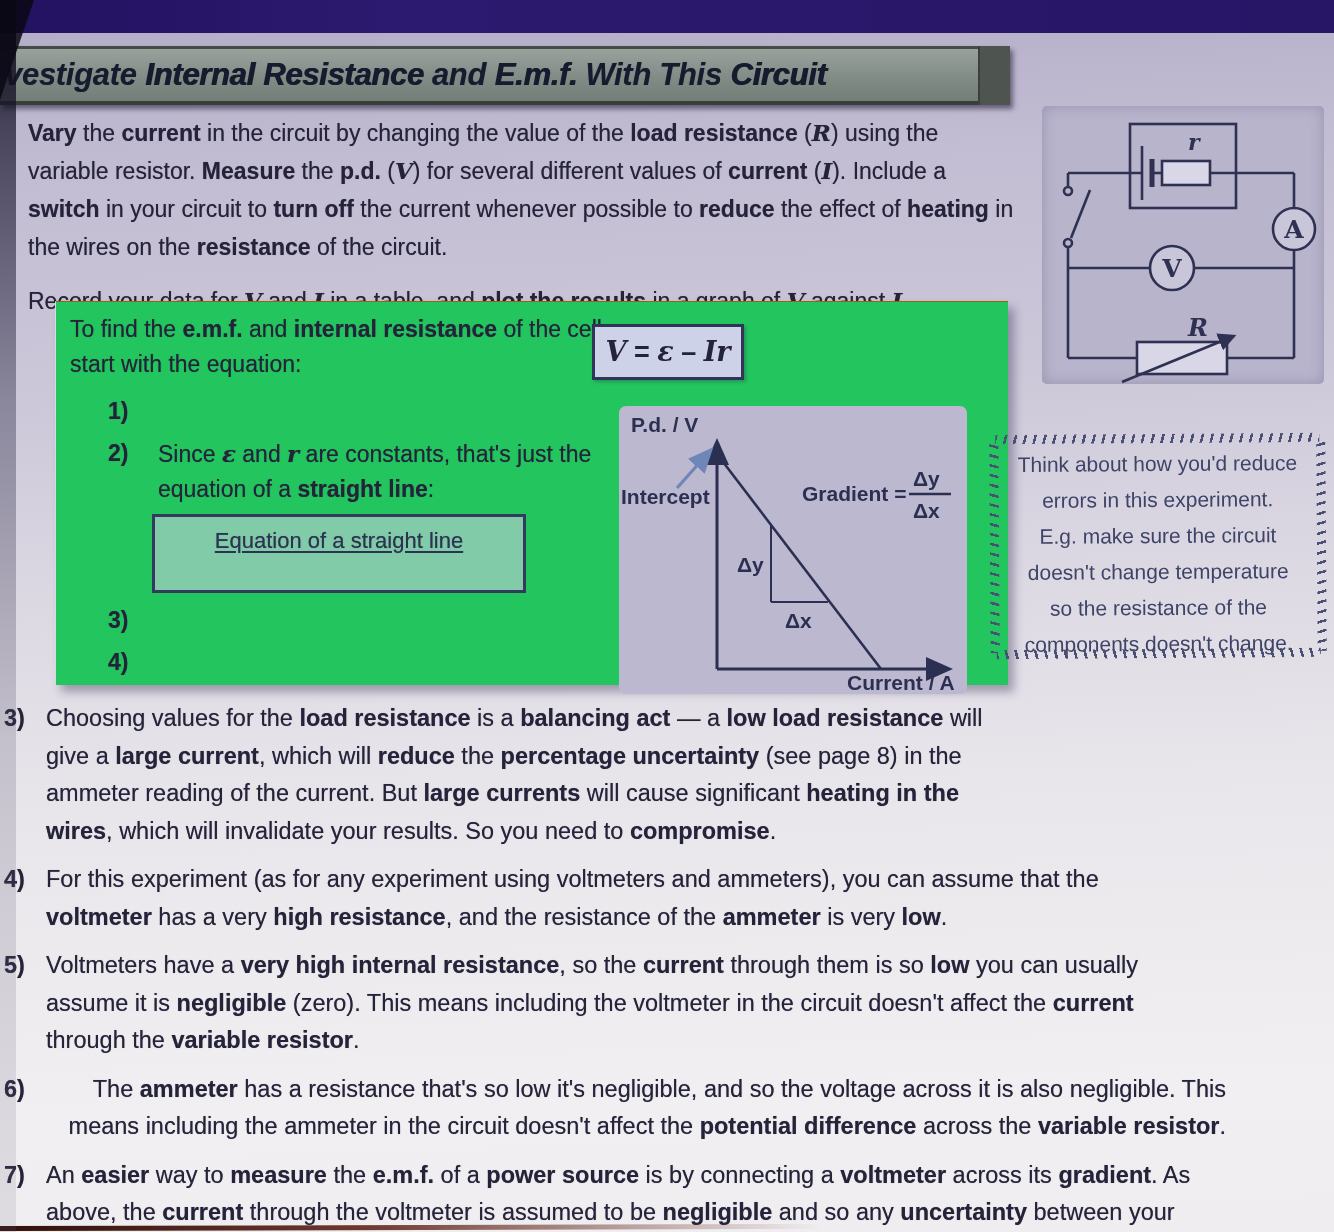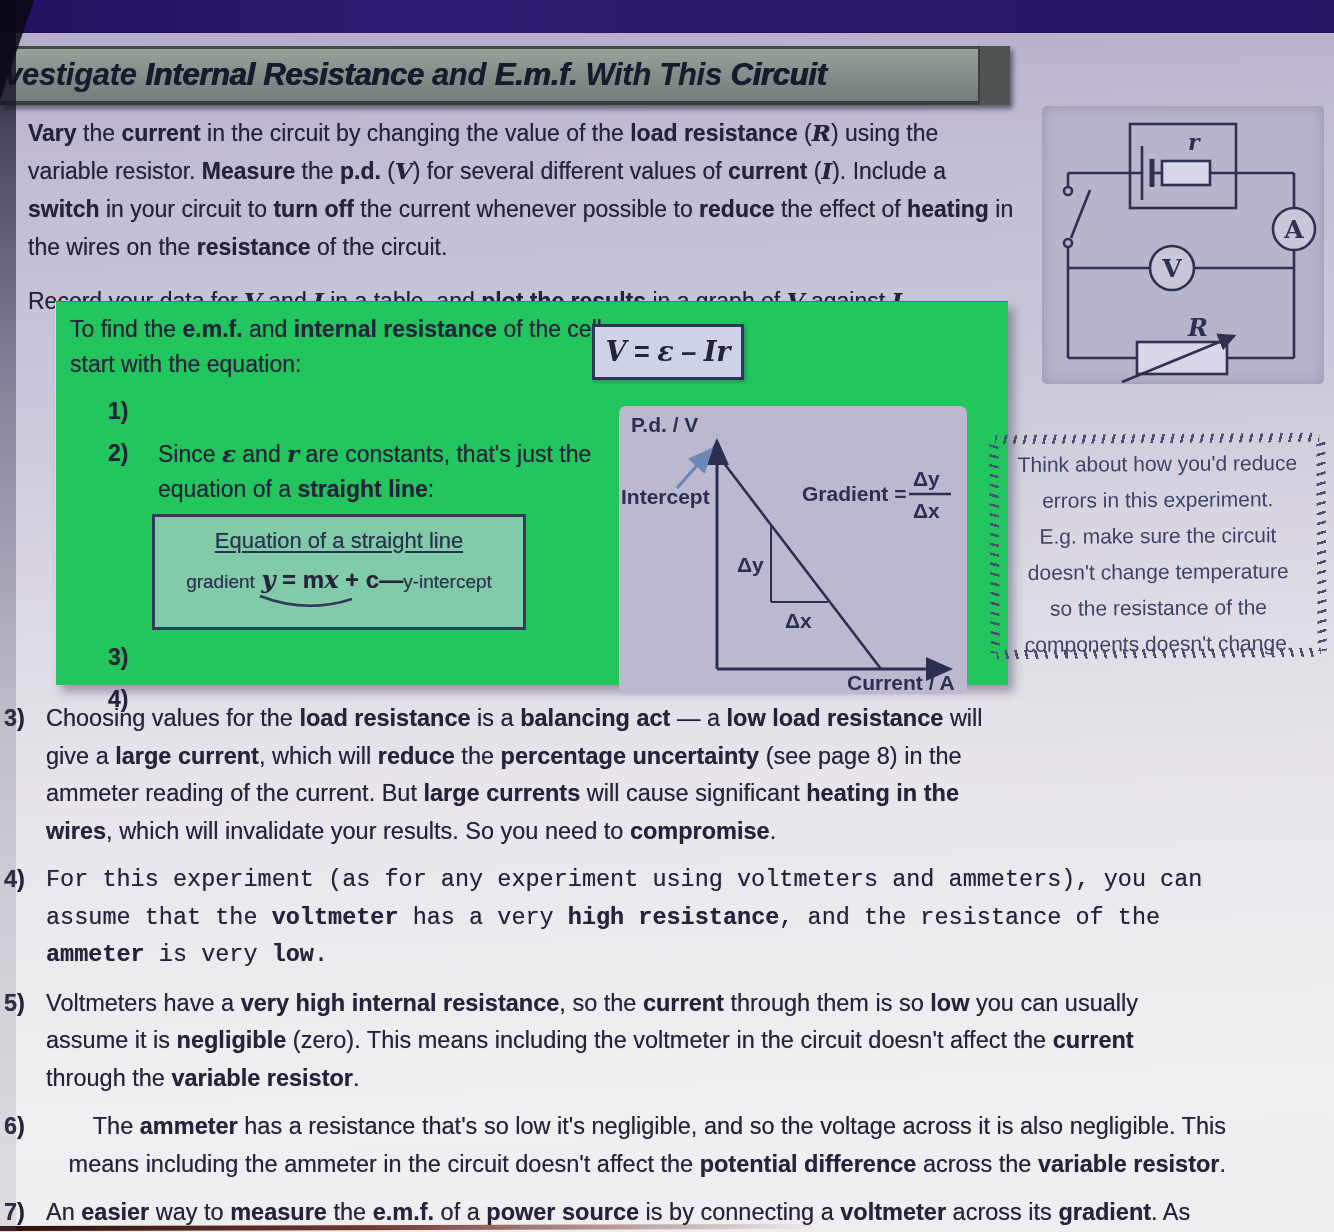--- a/index.html
+++ b/index.html
@@ -64,21 +64,21 @@
   .tick{position:absolute;}
   .tick-top{left:6px;right:6px;top:0;height:9px;background:repeating-linear-gradient(105deg,#4a5074 0 2.5px,transparent 2.5px 9.5px);}
   .tick-bottom{left:6px;right:6px;bottom:0;height:9px;background:repeating-linear-gradient(75deg,#4a5074 0 2.5px,transparent 2.5px 9.5px);}
   .tick-left{top:6px;bottom:6px;left:0;width:9px;background:repeating-linear-gradient(15deg,#4a5074 0 2.5px,transparent 2.5px 9.5px);}
   .tick-right{top:6px;bottom:6px;right:0;width:9px;background:repeating-linear-gradient(-15deg,#4a5074 0 2.5px,transparent 2.5px 9.5px);}
   
   .points{position:absolute;left:4px;top:700px;width:1260px;font-size:23.5px;line-height:37.5px;}
   .point{display:flex;margin-bottom:11px;}
   .point .num{flex:0 0 42px;width:42px;font-weight:bold;}
   .point .txt{}
-  .w3{width:950px;} .w4{width:1165px;font-family:Liberation Mono, monospace;} .w5{width:1160px;} .w6{width:1180px;text-align:right;} .w7{width:1190px;}
+  .w3{width:950px;} .w4{width:1165px;} .w5{width:1160px;} .w6{width:1180px;text-align:right;} .w7{width:1190px;}
   
   .bottom-strip{position:absolute;left:0;bottom:2px;width:820px;height:5px;
     background:linear-gradient(to right,#2f100b,#6e392f 45%,rgba(110,60,50,0) 100%);transform:rotate(-.15deg);}
 </style>
 </head>
 <body>
 
 <div class="top-band"></div>
 
 <div class="title-bar">
@@ -142,27 +142,20 @@
     <div class="panel-lead">To find the <b>e.m.f.</b> and <b>internal resistance</b> of the cell, start with the equation:</div>
     <div class="pitem">
       <span class="num">1)</span>
     </div>
     <div class="pitem">
       <span class="num">2)</span>
       <span class="ptxt">Since <b><i>ε</i></b> and <b><i>r</i></b> are constants, that's just the equation of a <b>straight line</b>:</span>
     </div>
     <div class="eq-box">
       <div class="ttl">Equation of a straight line</div>
-      <div class="eqline">
-        <span class="ann">gradient</span>
-        <span class="math"><b><i>y</i> = m<i>x</i> + c</b></span><span class="dash">—</span><span class="ann">y-intercept</span>
-        <svg class="swoosh" width="100" height="16" viewBox="0 0 100 16">
-          <path d="M4,2 Q50,20 96,5" stroke="#333a5e" stroke-width="2.6" fill="none"></path>
-        </svg>
-      </div>
     </div>
     <div class="pitem">
       <span class="num">3)</span>
     </div>
     <div class="pitem">
       <span class="num">4)</span>
     </div>
   </div>
 
   <div class="veq-box">

